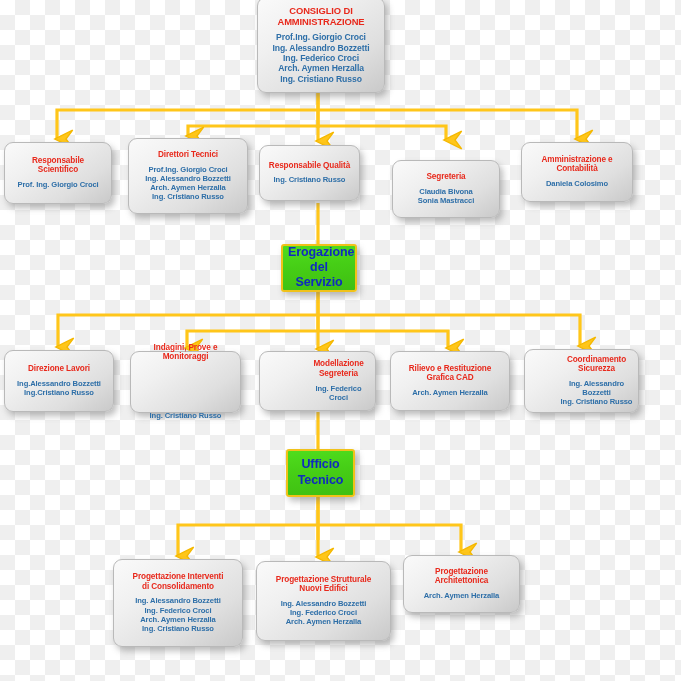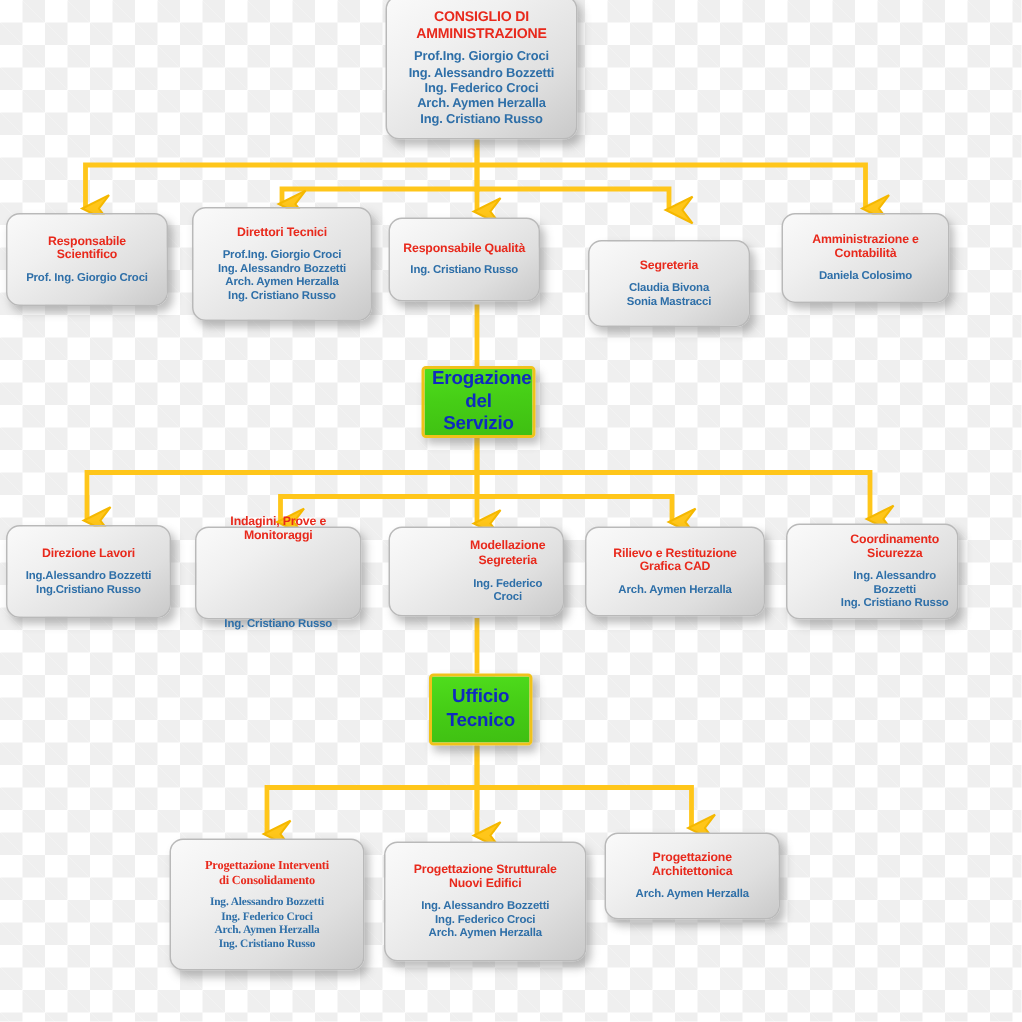--- a/index.html
+++ b/index.html
@@ -99,21 +99,21 @@
   #n-erog     { left: 281px; top: 244px; width: 76px;  height: 48px; }
 
   #n-dir-lav  { left: 4px;   top: 350px; width: 110px; height: 62px; }
   #n-indag    { left: 130px; top: 351px; width: 111px; height: 62px; gap: 44px; }
   #n-modell   { left: 259px; top: 351px; width: 117px; height: 60px; padding-left: 47px; }
   #n-rilievo  { left: 390px; top: 351px; width: 120px; height: 60px; }
   #n-coord    { left: 524px; top: 349px; width: 115px; height: 64px; padding-left: 35px; }
 
   #n-uff      { left: 286px; top: 449px; width: 69px;  height: 48px; }
 
-  #n-prog-cons { left: 113px; top: 559px; width: 130px; height: 88px; font-family: Liberation Serif, serif; }
+  #n-prog-cons { left: 113px; top: 559px; width: 130px; height: 88px; }
   #n-prog-str  { left: 256px; top: 561px; width: 135px; height: 80px; }
   #n-prog-arch { left: 403px; top: 555px; width: 117px; height: 58px; }
 
   
   .node.grey .ttl   { font-size: 8.2px; }
   .node.grey .names { font-size: 7.6px; }
 </style>
 </head>
 <body>
 

